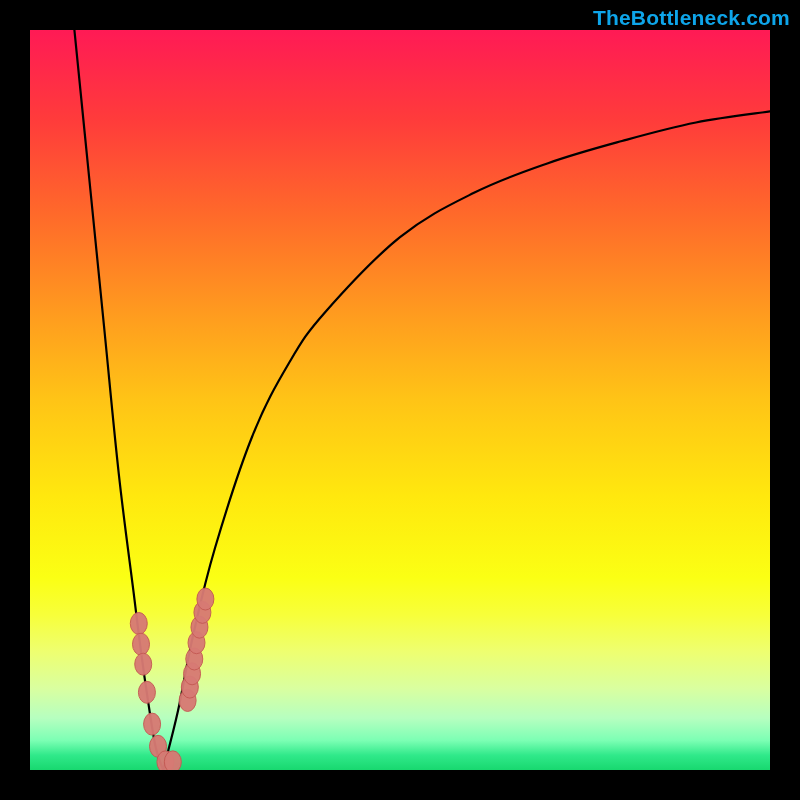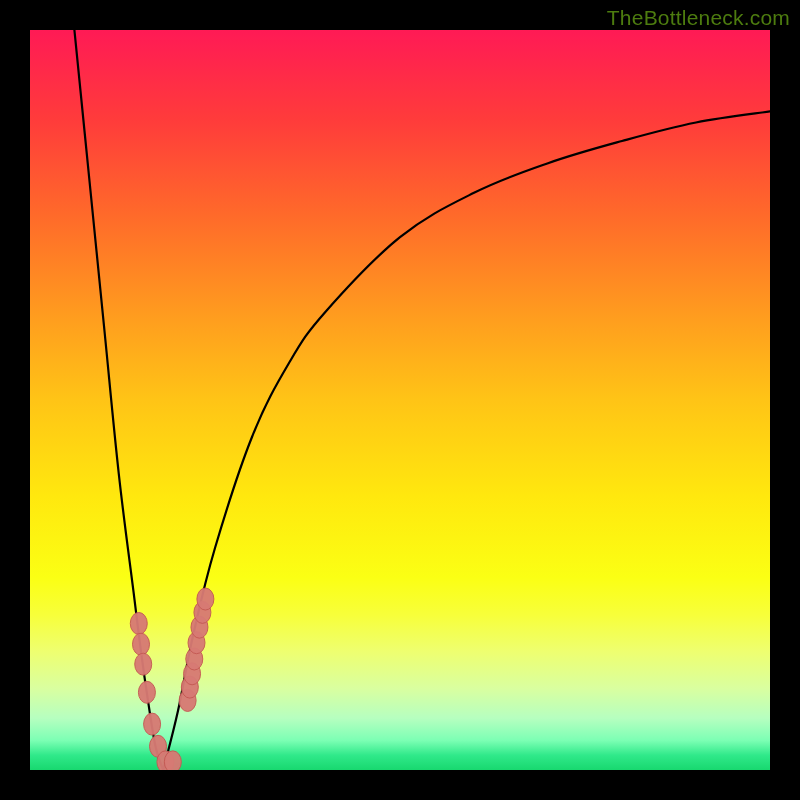--- a/index.html
+++ b/index.html
@@ -45,24 +45,25 @@
     position: absolute;
     left: 0;
     top: 0;
     width: 740px;
     height: 740px;
   }
   .watermark {
     position: absolute;
     top: 6px;
     right: 10px;
-    color: #4d7c0f;
+    color: #0ea5e9;
     font-size: 21px;
     letter-spacing: 0.2px;
     user-select: none;
+    font-weight: bold;
   }
 </style>
 </head>
 <body>
 
 <div class="frame">
 
   <div class="plot-area">
     <svg class="curves" viewBox="0 0 740 740" preserveAspectRatio="none">
       <g id="curve-group" fill="none" stroke-width="2.2" stroke-linecap="round" stroke="#000000">

